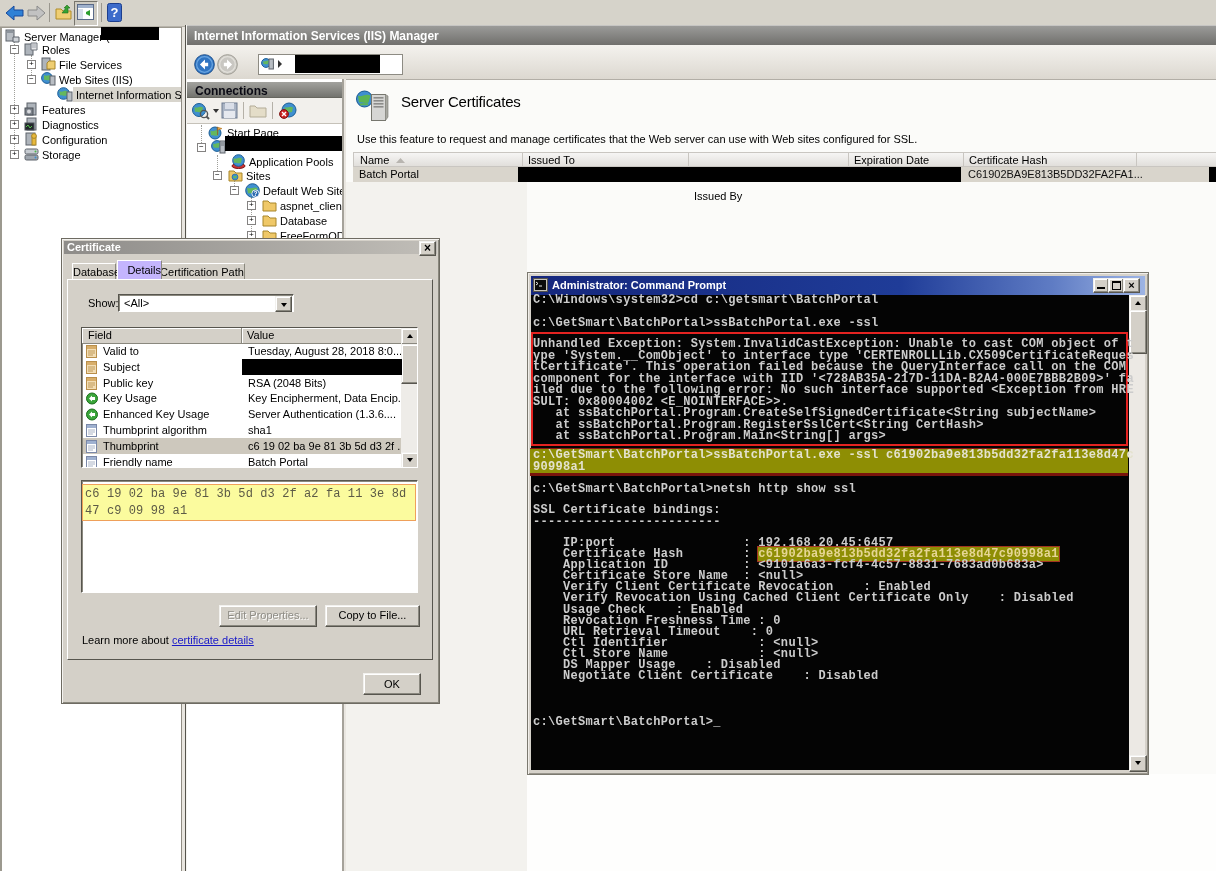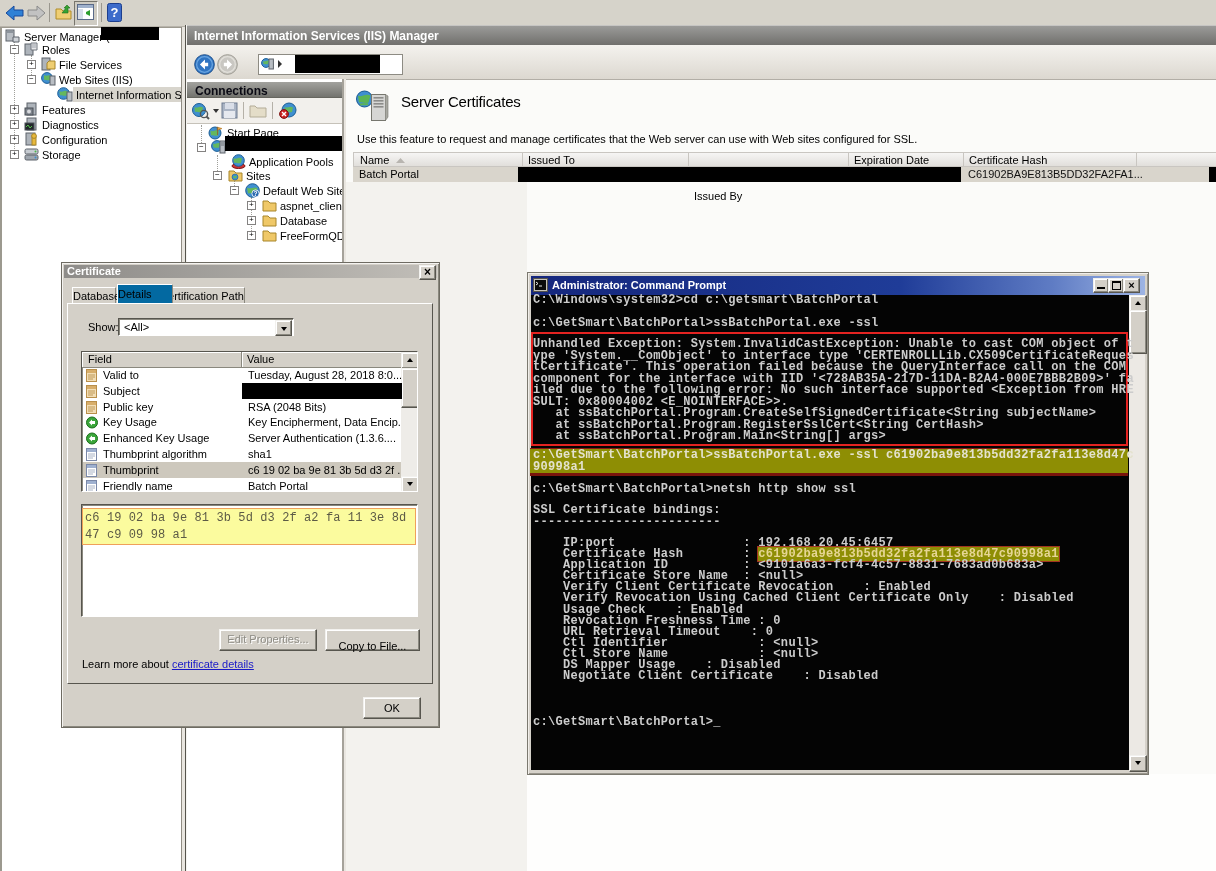--- a/index.html
+++ b/index.html
@@ -309,29 +309,29 @@
       <div class="blk" style="left:165px;top:0px;width:443px;height:15px;"></div>
       <div class="abs" style="left:615px;top:1px;color:#111;">C61902BA9E813B5DD32FA2FA1...</div>
       <div class="blk" style="left:856px;top:0px;width:9px;height:15px;"></div>
     </div>
 
     <div class="abs" style="left:0px;top:102px;width:181px;height:690px;background:#f3f2ee;"></div>
     <div class="abs" style="left:181px;top:694px;width:690px;height:98px;background:#fefefd;"></div>
   </div>
 </div>
 
-<div class="abs" id="cert-dlg" style="left:61px;top:238px;width:377px;height:464px;background:#d4d0c8;border:1px solid #6e6b62;box-shadow:inset 1px 1px 0 #f4f3f0, inset -1px -1px 0 #8a887e;margin-top:24px;">
+<div class="abs" id="cert-dlg" style="left:61px;top:238px;width:377px;height:464px;background:#d4d0c8;border:1px solid #6e6b62;box-shadow:inset 1px 1px 0 #f4f3f0, inset -1px -1px 0 #8a887e;">
 
   <div class="abs" style="left:2px;top:2px;width:373px;height:13px;background:linear-gradient(90deg,#8e8c89,#c1beb8);">
     <span style="position:absolute;left:3px;top:0px;color:#fff;font-weight:bold;font-size:11px;">Certificate</span>
   </div>
   <div class="btn" style="left:357px;top:2px;width:15px;height:13px;font:bold 12px/12px 'Liberation Sans';">×</div>
 
   <div class="abs" style="left:10px;top:24px;width:44px;height:16px;background:#d4d0c8;border:1px solid #8a887e;border-bottom:none;border-top-color:#fff;border-left-color:#fff;text-align:center;padding-top:2px;box-sizing:border-box;">Database</div>
-  <div class="abs" style="left:55px;top:21px;width:56px;height:19px;background:#0369a1;border:1px solid #8a887e;border-bottom:none;border-top-color:#fff;border-left-color:#fff;text-align:left;padding-top:3px;box-sizing:border-box;z-index:3;">Details</div>
+  <div class="abs" style="left:55px;top:21px;width:45px;height:19px;background:#c4b5fd;border:1px solid #8a887e;border-bottom:none;border-top-color:#fff;border-left-color:#fff;text-align:right;padding-top:3px;box-sizing:border-box;z-index:3;">Details</div>
   <div class="abs" style="left:97px;top:24px;width:86px;height:16px;background:#d4d0c8;border:1px solid #8a887e;border-bottom:none;border-top-color:#fff;border-left-color:#fff;text-align:center;padding-top:2px;box-sizing:border-box;">Certification Path</div>
 
   <div class="abs" style="left:5px;top:40px;width:366px;height:381px;background:#d4d0c8;border-top:1px solid #fff;border-left:1px solid #fff;border-right:1px solid #57554e;border-bottom:1px solid #57554e;box-sizing:border-box;"></div>
 
   <div class="abs lbl" style="left:26px;top:58px;">Show:</div>
   <div class="abs" style="left:56px;top:55px;width:176px;height:18px;background:#fff;border-top:1px solid #57554e;border-left:1px solid #57554e;border-right:1px solid #fff;border-bottom:1px solid #fff;box-shadow:inset 1px 1px 0 #8a887e;box-sizing:border-box;">
     <span style="position:absolute;left:5px;top:2px;">&lt;All&gt;</span>
     <div class="btn" style="right:1px;top:1px;width:15px;height:14px;">
         <div style="margin:6px auto 0;width:0;height:0;border-top:4px solid #000;border-left:3.5px solid transparent;border-right:3.5px solid transparent;"></div>
       </div>
@@ -417,21 +417,21 @@
   </div>
 
   <div class="abs" style="left:19px;top:241px;width:337px;height:113px;background:#fff;border-top:1px solid #57554e;border-left:1px solid #57554e;border-right:1px solid #fff;border-bottom:1px solid #fff;box-shadow:inset 1px 1px 0 #8a887e;box-sizing:border-box;">
     <div class="abs" style="left:0px;top:3px;width:332px;height:35px;background:#fbfb9e;border:1.5px solid #efa05a;">
       <pre style="position:absolute;left:2px;top:1px;font:12px/16.5px 'Liberation Mono';letter-spacing:0.1px;color:#5c5a46;">c6 19 02 ba 9e 81 3b 5d d3 2f a2 fa 11 3e 8d
 47 c9 09 98 a1</pre>
     </div>
   </div>
 
   <div class="btn" style="left:157px;top:366px;width:98px;height:22px;color:#8e8c85;text-shadow:1px 1px 0 #fff;padding-top:3px;box-sizing:border-box;">Edit Properties...</div>
-  <div class="btn" style="left:263px;top:366px;width:95px;height:22px;padding-top:10px;box-sizing:border-box;">Copy to File...</div>
+  <div class="btn" style="left:263px;top:366px;width:95px;height:22px;padding-top:3px;box-sizing:border-box;">Copy to File...</div>
   <div class="abs lbl" style="left:20px;top:395px;">Learn more about <span style="color:#1919c8;text-decoration:underline;">certificate details</span></div>
   <div class="btn" style="left:301px;top:434px;width:58px;height:22px;padding-top:4px;box-sizing:border-box;">OK</div>
 </div>
 
 <div class="abs" id="cmd-win" style="left:527px;top:272px;width:620px;height:501px;background:#d6d2ca;border:1px solid #7b796f;box-shadow:inset 1px 1px 0 #f0eee9, inset -1px -1px 0 #98958c;">
 
   <div class="abs" style="left:3px;top:3px;width:614px;height:33px;background:linear-gradient(90deg,#15277d 0%,#1f3c98 60%,#5f7cc4 85%,#9db4e4 100%);">
     <svg class="abs" style="left:2px;top:2px" width="15" height="14" viewBox="0 0 15 14">
       <rect x="0.5" y="0.5" width="14" height="13" fill="#c6c2ba" stroke="#55534c"></rect>
       <rect x="2" y="2" width="11" height="10" fill="#0a0a0a"></rect>

